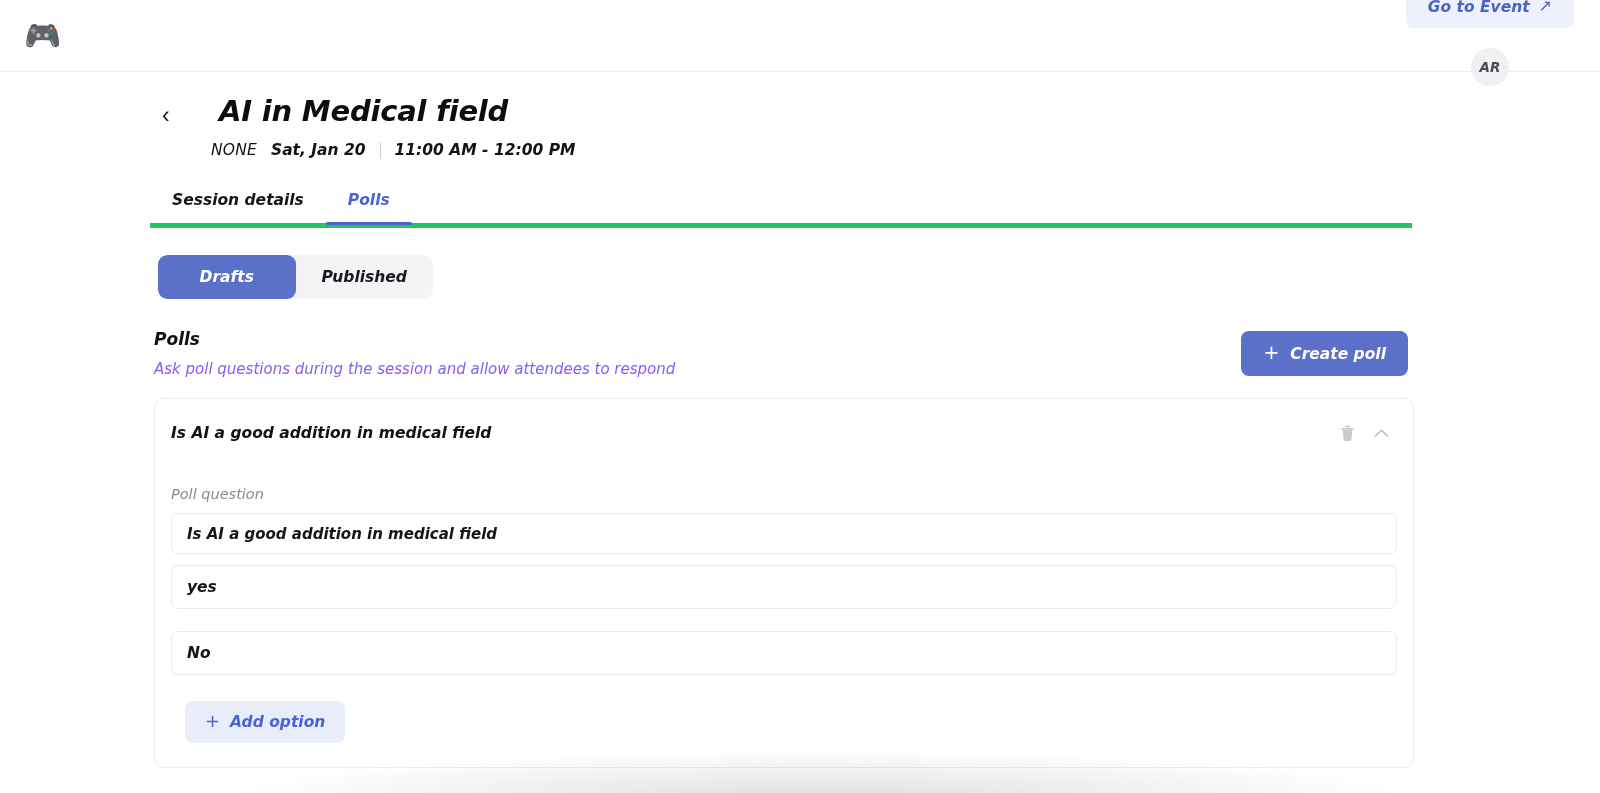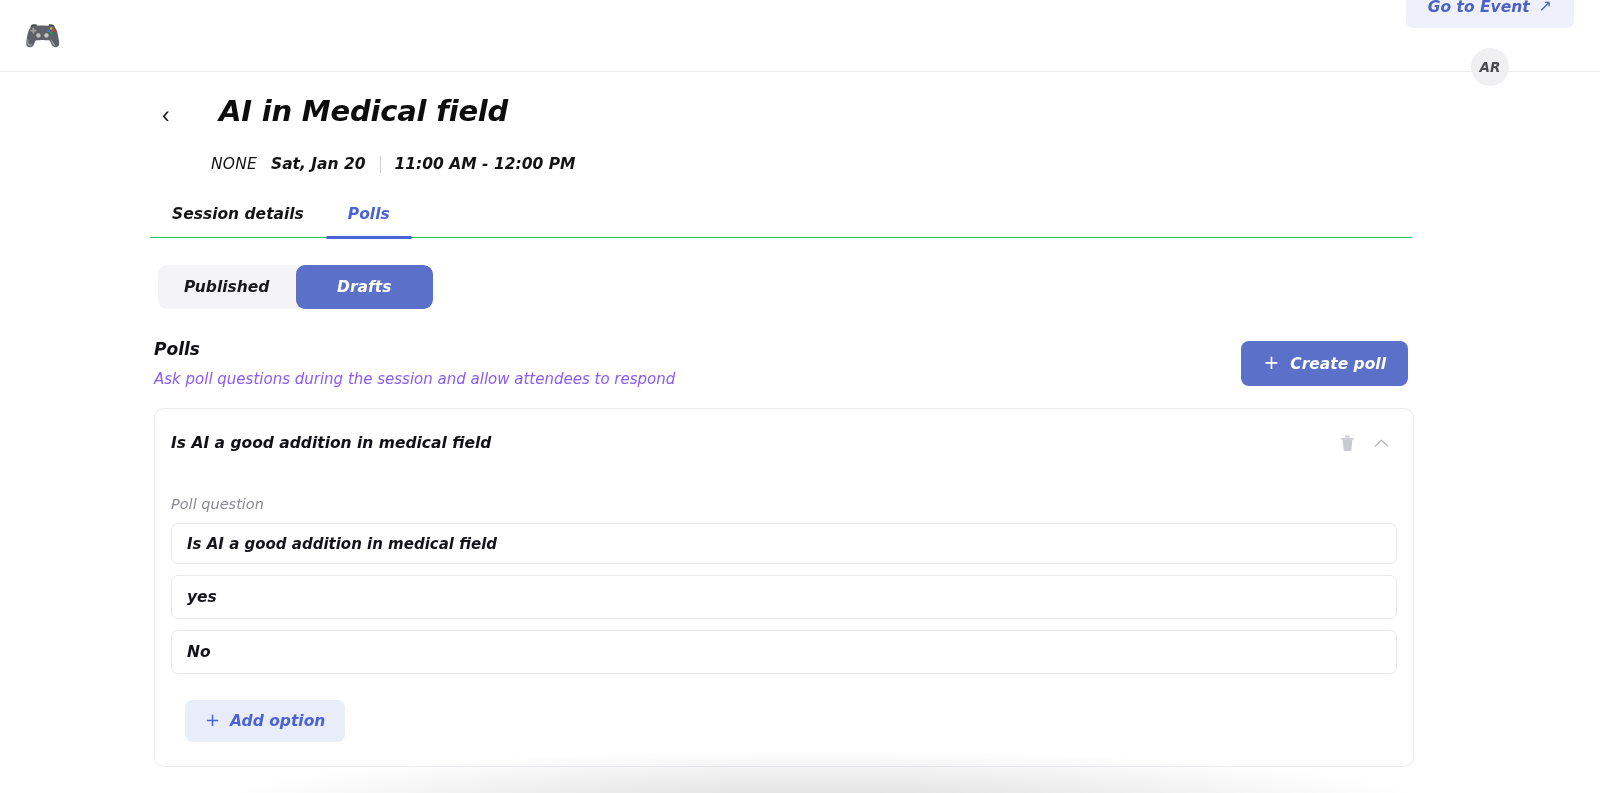--- a/index.html
+++ b/index.html
@@ -120,41 +120,41 @@
     font-size: 29px;
     font-weight: bold;
     font-style: italic;
     letter-spacing: -0.2px;
     margin-left: 31px;
     color: #0d0d0d;
   }
   .session-meta {
     display: flex;
     align-items: center;
-    margin: 25px 0 0 211px;
+    margin: 11px 0 0 211px;
     font-size: 15.5px;
     color: #131313;
   }
   .meta-none { font-weight: normal; letter-spacing: 0.2px; }
   .meta-date { font-weight: bold; margin-left: 14px; }
   .meta-sep {
     display: inline-block;
     width: 1px;
     height: 17px;
     background: #cfcfd6;
     margin: 0 14px;
   }
   .meta-time { font-weight: bold; }
 
   
   .tabs {
     position: relative;
     margin: 32px 0 0 150px;
     width: 1262px;
-    border-bottom: 1px solid #22c55e;
+    border-bottom: 5px solid #22c55e;
     display: flex;
     align-items: flex-end;
     gap: 0;
   }
   .tab {
     background: transparent;
     border: none;
     padding: 0 22px 14px 22px;
     font-family: "DejaVu Sans", sans-serif;
     font-style: italic;
@@ -338,21 +338,21 @@
     font-family: "DejaVu Sans", sans-serif;
     font-style: italic;
     font-weight: bold;
     font-size: 15px;
     color: #14141a;
     background: #ffffff;
     outline: none;
   }
   .option-input {
     height: 44px;
-    margin-top: 11px;
+    margin-top: 22px;
     font-size: 15.5px;
   }
   .option-input.first { margin-top: 11px; }
 
   .add-option {
     display: inline-flex;
     align-items: center;
     gap: 10px;
     background: #e9edfa;
     color: #4a63d4;
@@ -407,22 +407,22 @@
     <span class="meta-sep"></span>
     <span class="meta-time">11:00 AM - 12:00 PM</span>
   </div>
 
   <div class="tabs">
     <button class="tab">Session details</button>
     <button class="tab active">Polls</button>
   </div>
 
   <div class="segmented">
+    <button class="seg-btn active">Drafts</button>
     <button class="seg-btn">Published</button>
-    <button class="seg-btn active">Drafts</button>
   </div>
 
   <div class="section-row">
     <div class="section-titles">
       <div class="section-title">Polls</div>
       <div class="section-sub">Ask poll questions during the session and allow attendees to respond</div>
     </div>
     <button class="create-poll">
       <span class="plus-glyph">+</span>
       <span>Create poll</span>

